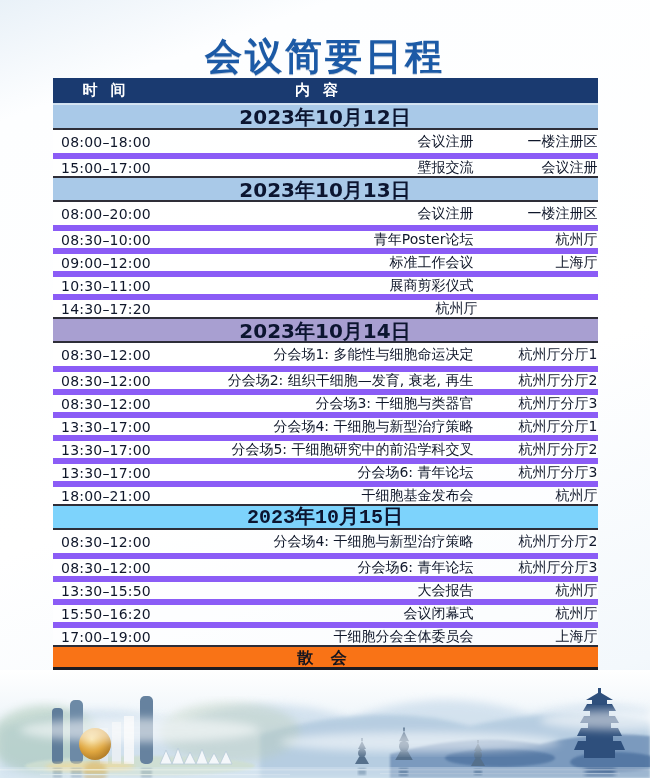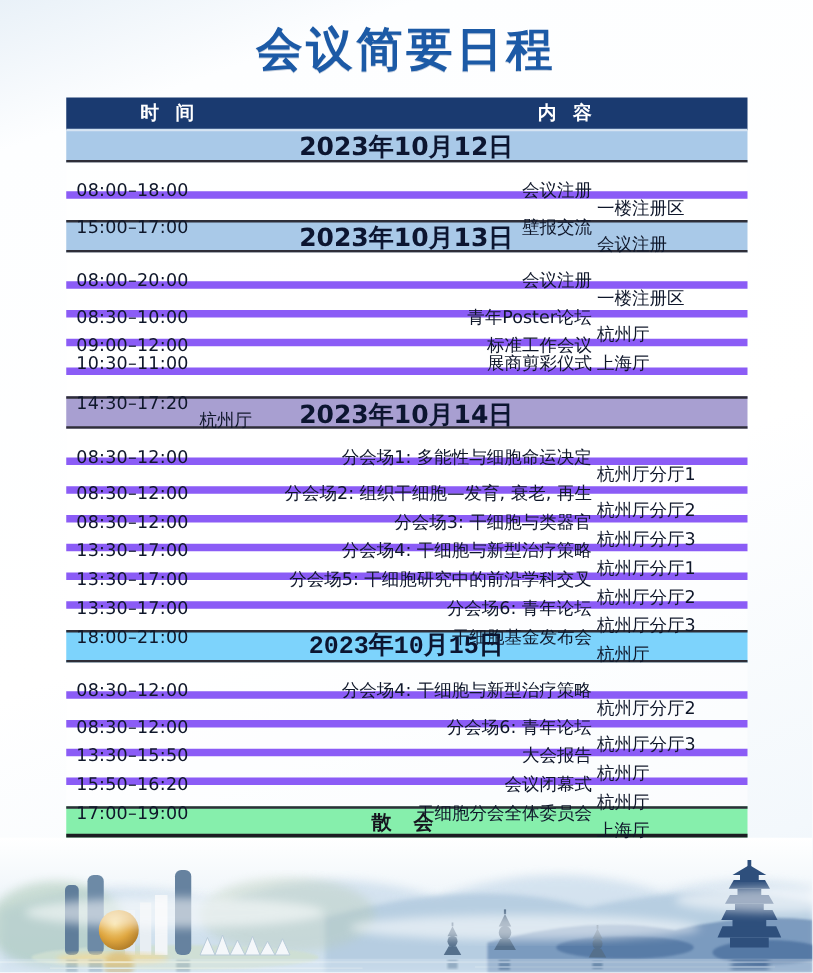--- a/index.html
+++ b/index.html
@@ -8,21 +8,21 @@
     font-family:"DejaVu Sans","Liberation Sans",sans-serif;
     background:linear-gradient(160deg,#e9f1f8 0%,#fdfeff 12%,#ffffff 55%,#f3f8fc 88%,#e7f0f8 100%);
     position:relative;
   }
   .page-title {
     text-align:center;
     font-size:37px;
     font-weight:800;
     letter-spacing:3px;
     color:#1c5aa6;
-    padding-top:15px;
+    padding-top:32px;
     height:78px;
     text-shadow:0 1px 0 rgba(20,60,120,.25);
   }
   .schedule {
     width:545px;
     margin:0 auto;
     position:relative;
     z-index:2;
   }
   .hdr-row {
@@ -30,21 +30,21 @@
     grid-template-columns:107px 1fr 120px;
     align-items:center;
     height:26px;
     background:#1a3a70;
     color:#ffffff;
     font-weight:700;
     font-size:15px;
     letter-spacing:4px;
     border-bottom:1px solid #cfe0f0;
   }
-  .hdr-cell { text-align:right; }
+  .hdr-cell { text-align:center; }
   .banner {
     height:26px;
     line-height:24px;
     text-align:center;
     font-size:20px;
     font-weight:700;
     color:#0c1530;
     border-top:2px solid #2e2e38;
     border-bottom:2px solid #2e2e38;
   }
@@ -57,30 +57,30 @@
     grid-template-columns:107px 1fr 120px;
     align-items:center;
     height:23px;
     font-size:14px;
     color:#0f172a;
     background:rgba(255,255,255,.55);
   }
   .data-row + .data-row { border-top:6px solid #8b5cf6; }
   .cell.time { text-align:center; letter-spacing:.2px; }
   .cell.content { text-align:right; padding-right:4px; white-space:nowrap; }
-  .cell.location { text-align:left; white-space:nowrap;margin-top:28px; }
+  .cell.location { text-align:right; white-space:nowrap; }
   .footer-row {
     height:25px;
     line-height:22px;
     text-align:center;
     font-size:16px;
     font-weight:700;
     letter-spacing:6px;
     color:#15151e;
-    background:#86efac;
+    background:#f97316;
     border-top:2px solid #2e2e38;
     border-bottom:3px solid #1c1c22;
   }
   .scene {
     position:absolute;
     left:0; bottom:0;
     width:650px; height:108px;
     z-index:1;
   }
 </style>

